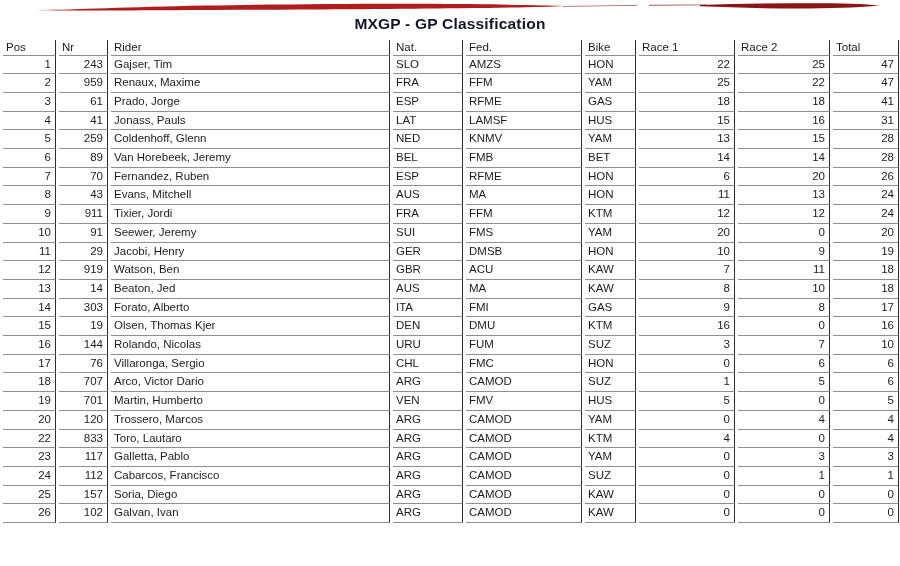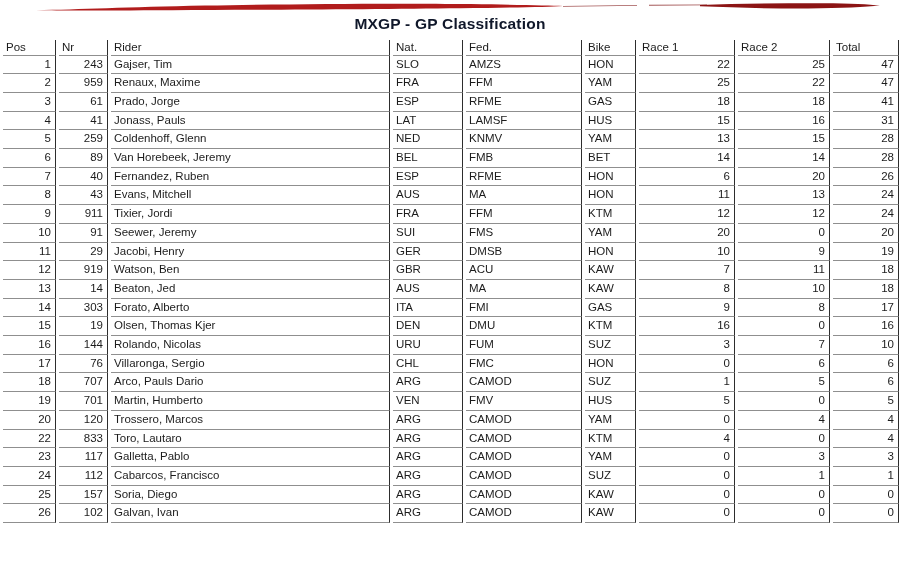--- a/index.html
+++ b/index.html
@@ -162,21 +162,21 @@
           <td class="c2">Van Horebeek, Jeremy</td>
           <td class="c3">BEL</td>
           <td class="c4">FMB</td>
           <td class="c5">BET</td>
           <td class="c6">14</td>
           <td class="c7">14</td>
           <td class="c8">28</td>
         </tr>
         <tr>
           <td class="c0">7</td>
-          <td class="c1">40</td>
+          <td class="c1">70</td>
           <td class="c2">Fernandez, Ruben</td>
           <td class="c3">ESP</td>
           <td class="c4">RFME</td>
           <td class="c5">HON</td>
           <td class="c6">6</td>
           <td class="c7">20</td>
           <td class="c8">26</td>
         </tr>
         <tr>
           <td class="c0">8</td>
@@ -284,21 +284,21 @@
           <td class="c3">CHL</td>
           <td class="c4">FMC</td>
           <td class="c5">HON</td>
           <td class="c6">0</td>
           <td class="c7">6</td>
           <td class="c8">6</td>
         </tr>
         <tr>
           <td class="c0">18</td>
           <td class="c1">707</td>
-          <td class="c2">Arco, Pauls Dario</td>
+          <td class="c2">Arco, Victor Dario</td>
           <td class="c3">ARG</td>
           <td class="c4">CAMOD</td>
           <td class="c5">SUZ</td>
           <td class="c6">1</td>
           <td class="c7">5</td>
           <td class="c8">6</td>
         </tr>
         <tr>
           <td class="c0">19</td>
           <td class="c1">701</td>

